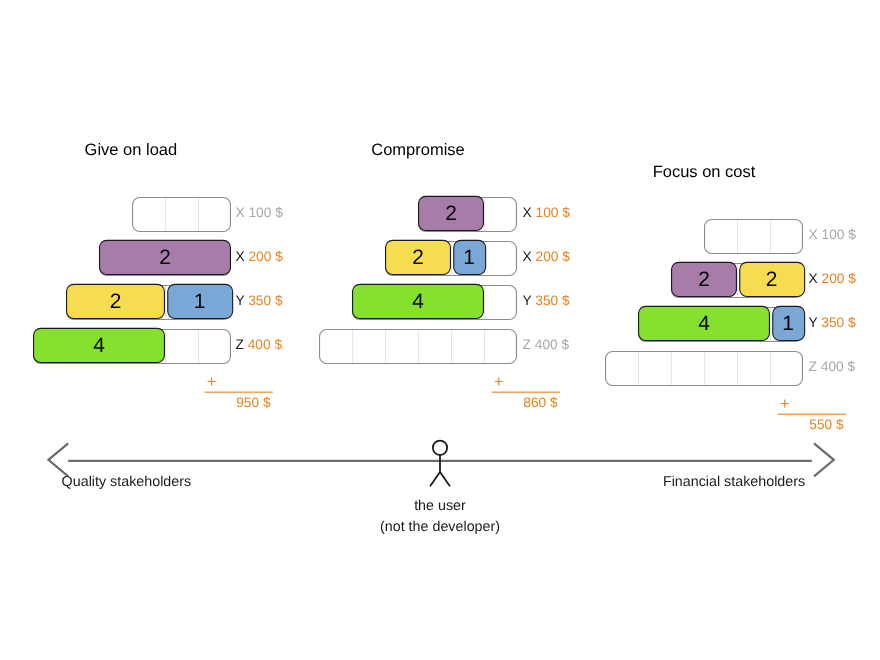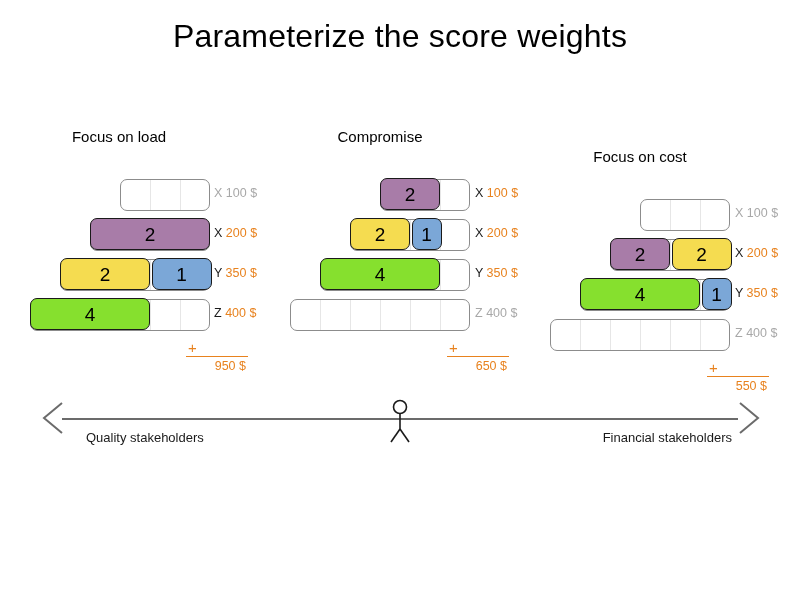--- a/index.html
+++ b/index.html
@@ -80,38 +80,37 @@
   
   .axis-line{
     position:absolute;left:62px;top:418px;width:676px;height:0;
     border-top:2px solid #6b6b6b;
   }
   .arrow{position:absolute;top:418px;width:0;height:0;}
   .arrow svg{display:block;overflow:visible;}
   .axis-label{
     position:absolute;top:430px;font-size:13px;color:#1a1a1a;white-space:nowrap;
   }
-  .axis-label.left{left:86px;}
+  .axis-label.left{left:56px;}
   .axis-label.right{right:68px;}
   .figure{position:absolute;left:380px;top:398px;}
   .figure-cap{
     position:absolute;top:450px;left:0;width:800px;text-align:center;
     font-size:13px;color:#1a1a1a;line-height:19px;
   }
 </style>
 </head>
 <body>
 
 <div class="page">
 
-  <div class="title">Parameterize the score weights</div>
 
   <div id="columns-host">
       <div class="col" style="left: 28px; width: 182px;">
-        <div class="col-head">Focus on load</div>
+        <div class="col-head">Give on load</div>
         <div class="rows">
           <div class="row">
             <div class="track" style="left: 92px; width: 90px;">
               <div class="slot"></div>
               <div class="slot"></div>
               <div class="slot"></div>
             </div>
             <div class="rowlabel empty" style="left: 186px;"><span class="key">X</span> <span class="amt">100 $</span></div>
           </div>
           <div class="row">
@@ -209,21 +208,21 @@
               <div class="slot"></div>
               <div class="slot"></div>
               <div class="slot"></div>
             </div>
             <div class="rowlabel empty" style="left: 185px;"><span class="key">Z</span> <span class="amt">400 $</span></div>
           </div>
         </div>
         <div class="sum" style="left: 157px; top: 213px; width: 62px;">
           <span class="plus">+</span>
           <span class="bar"></span>
-          <span class="total">650 $</span>
+          <span class="total">860 $</span>
         </div>
       </div>
       <div class="col" style="left: 550px; width: 180px; margin-top: 20px;">
         <div class="col-head">Focus on cost</div>
         <div class="rows">
           <div class="row">
             <div class="track" style="left: 90px; width: 90px;">
               <div class="slot"></div>
               <div class="slot"></div>
               <div class="slot"></div>
@@ -292,14 +291,18 @@
   <div class="axis-label right">Financial stakeholders</div>
 
   <div class="figure">
     <svg width="40" height="46" viewBox="0 0 40 46">
       <circle cx="20" cy="9" r="6.5" fill="#ffffff" stroke="#1a1a1a" stroke-width="1.6"></circle>
       <line x1="20" y1="15.5" x2="20" y2="31" stroke="#1a1a1a" stroke-width="1.6"></line>
       <line x1="20" y1="31" x2="11" y2="44" stroke="#1a1a1a" stroke-width="1.6"></line>
       <line x1="20" y1="31" x2="29" y2="44" stroke="#1a1a1a" stroke-width="1.6"></line>
     </svg>
   </div>
+  <div class="figure-cap">
+    <span>the user</span><br>
+    <span>(not the developer)</span>
+  </div>
 
 </div>
 
 </body></html>

